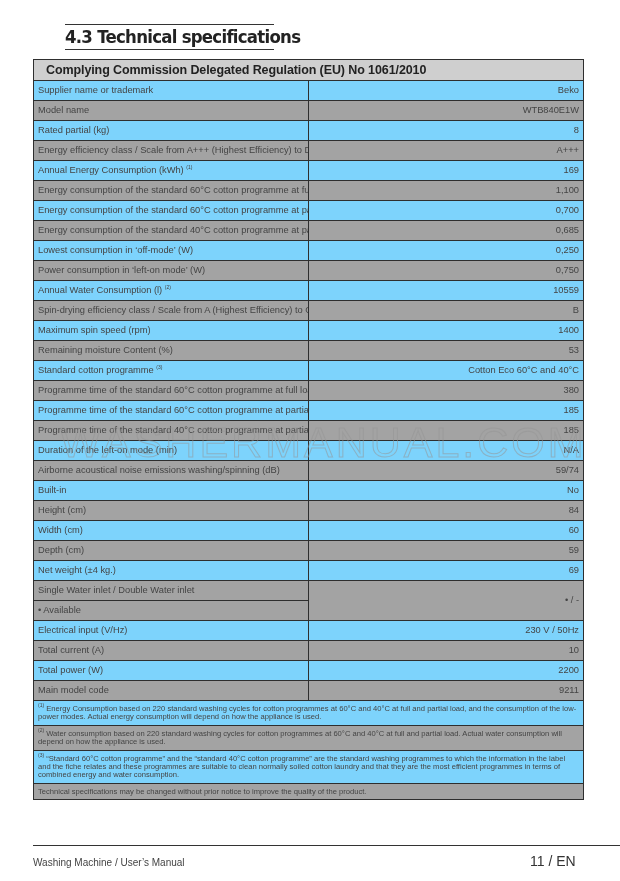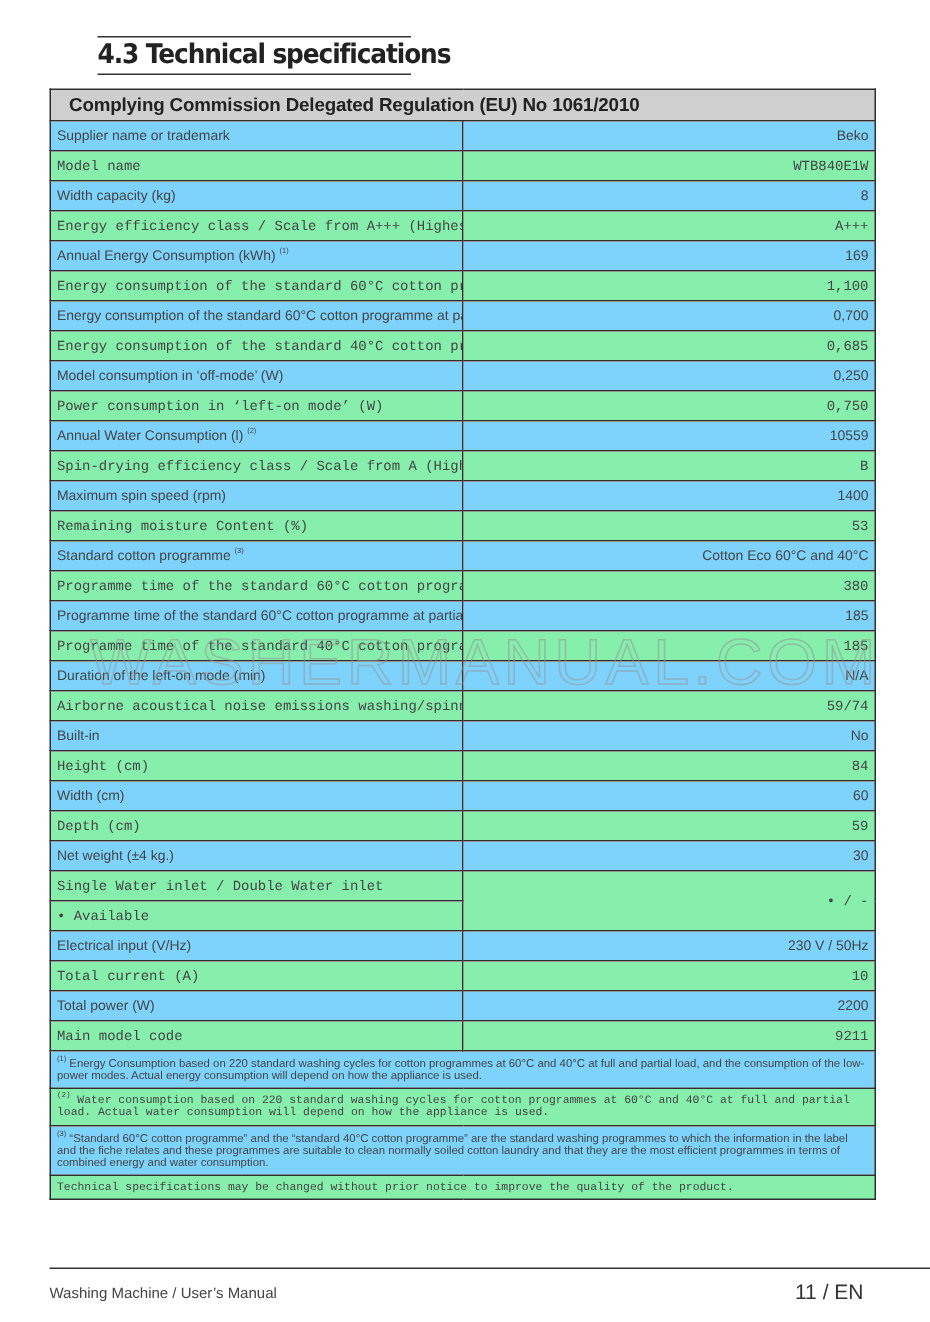--- a/index.html
+++ b/index.html
@@ -10,21 +10,21 @@
   .title { position:absolute; left:0; top:0; font-family:"DejaVu Sans", sans-serif;
            font-size:18px; font-weight:bold; letter-spacing:-0.8px; color:#222; line-height:24px;
            transform:scaleX(0.92); transform-origin:left center; white-space:nowrap; }
   table.spec { position:absolute; left:33px; top:59px; width:551px; border-collapse:collapse;
                border:1.5px solid #2e2e2e; table-layout:fixed; }
   table.spec td { border:1px solid #2e2e2e; padding:0 4px; font-size:9.3px; height:19px;
                   line-height:19px; white-space:nowrap; overflow:hidden; color:#444; }
   table.spec td.val { text-align:right; width:116px; }
   table.spec tr.hdr td { background:#cfcfcf; font-size:12.5px; font-weight:bold; color:#222;
                          height:20px; line-height:20px; letter-spacing:-0.1px;padding-left:12px; }
-  table.spec tr.g td { background:#86efac;font-family:Liberation Mono, monospace; }
+  table.spec tr.g td { background:#a3a3a3; }
   table.spec tr.w td { background:#7dd3fc; }
   table.spec td.note { white-space:normal; font-size:7.6px; line-height:8.4px; padding:4px 4px 3px 4px;
                        vertical-align:top; height:auto; }
   sup { font-size:5px; vertical-align:super; line-height:0; }
   .watermark { position:absolute; left:60px; top:418px; font-size:43px; font-weight:normal;
                color:transparent; -webkit-text-stroke:1px rgba(150,150,150,0.55);
                letter-spacing:3px; pointer-events:none; white-space:nowrap; }
   .footer-line { position:absolute; left:33px; top:845px; width:587px; border-top:1.5px solid #333; }
   .footer-left { position:absolute; left:33px; top:857px; font-size:10px; color:#444; }
   .footer-right { position:absolute; left:530px; top:853px; font-size:14px; color:#333; }
@@ -43,21 +43,21 @@
     </tr>
   <tr class="w">
         <td><span>Supplier name or trademark</span></td>
         <td class="val">Beko</td>
       </tr>
       <tr class="g">
         <td><span>Model name</span></td>
         <td class="val">WTB840E1W</td>
       </tr>
       <tr class="w">
-        <td><span>Width capacity (kg)</span></td>
+        <td><span>Rated partial (kg)</span></td>
         <td class="val">8</td>
       </tr>
       <tr class="g">
         <td><span>Energy efficiency class /  Scale from A+++ (Highest Efficiency) to D (Lowest Efficiency)</span></td>
         <td class="val">A+++</td>
       </tr>
       <tr class="w">
         <td><span>Annual Energy Consumption (kWh)</span> <sup>(1)</sup></td>
         <td class="val">169</td>
       </tr>
@@ -67,21 +67,21 @@
       </tr>
       <tr class="w">
         <td><span>Energy consumption of the standard 60°C cotton programme at partial load  (kWh)</span></td>
         <td class="val">0,700</td>
       </tr>
       <tr class="g">
         <td><span>Energy consumption of the standard 40°C cotton programme at partial load  (kWh)</span></td>
         <td class="val">0,685</td>
       </tr>
       <tr class="w">
-        <td><span>Model consumption in ‘off-mode’ (W)</span></td>
+        <td><span>Lowest consumption in ‘off-mode’ (W)</span></td>
         <td class="val">0,250</td>
       </tr>
       <tr class="g">
         <td><span>Power consumption in ‘left-on mode’ (W)</span></td>
         <td class="val">0,750</td>
       </tr>
       <tr class="w">
         <td><span>Annual Water Consumption (l)</span> <sup>(2)</sup></td>
         <td class="val">10559</td>
       </tr>
@@ -132,21 +132,21 @@
       <tr class="w">
         <td><span>Width (cm)</span></td>
         <td class="val">60</td>
       </tr>
       <tr class="g">
         <td><span>Depth (cm)</span></td>
         <td class="val">59</td>
       </tr>
       <tr class="w">
         <td><span>Net weight (±4 kg.)</span></td>
-        <td class="val">30</td>
+        <td class="val">69</td>
       </tr>
       <tr class="g">
         <td>Single Water inlet  / Double Water inlet</td>
         <td class="val" rowspan="2">• / -</td>
       </tr>
       <tr class="g">
         <td>• Available</td>
       </tr>
       <tr class="w">
         <td><span>Electrical input (V/Hz)</span></td>

